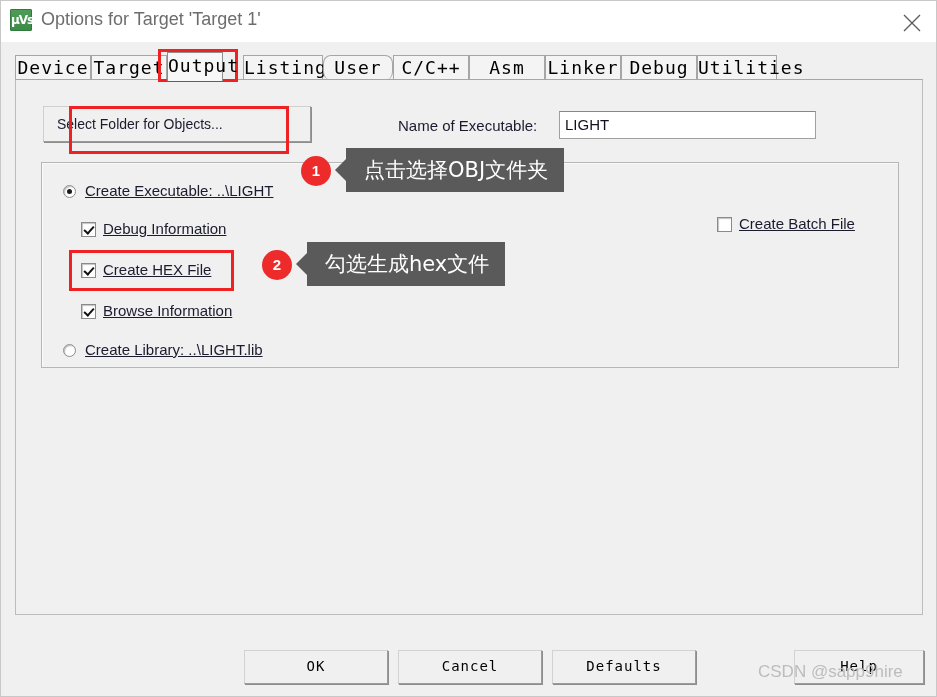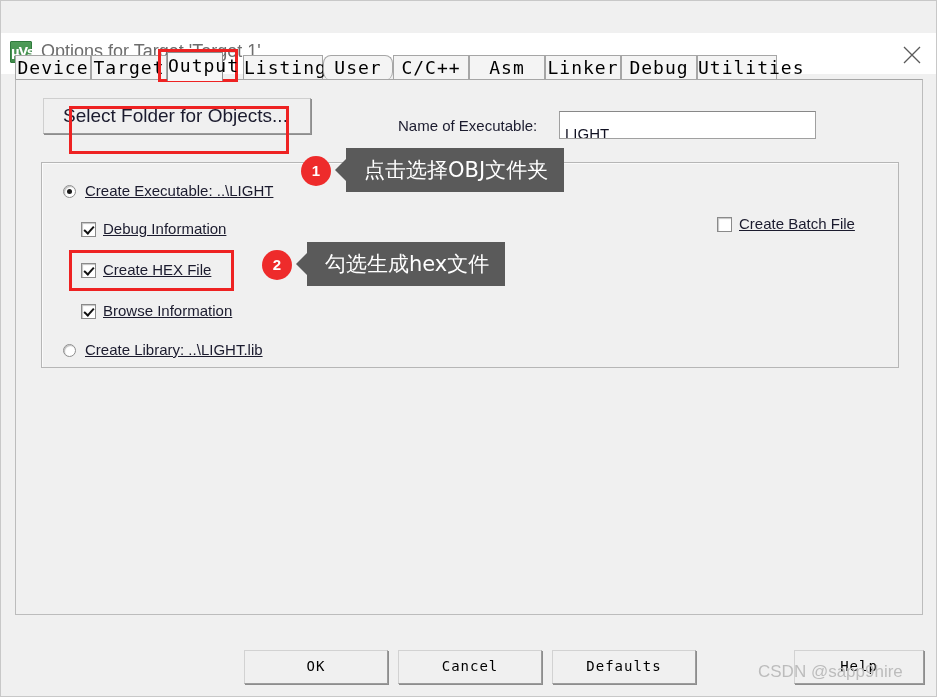--- a/index.html
+++ b/index.html
@@ -27,21 +27,20 @@
   }
 
   
   #titlebar {
     position: absolute;
     left: 0; top: 0;
     width: 100%;
     height: 41px;
     background: #ffffff;
     box-sizing: border-box;
-    margin-top: 32px;
   }
   #app-icon {
     position: absolute;
     left: 9px; top: 8px;
     width: 22px; height: 22px;
     background: linear-gradient(#4e9c58, #3e8a49);
     border: 1px solid #2f7a3c;
     box-sizing: border-box;
     border-radius: 1px;
   }
@@ -114,32 +113,32 @@
     height: 536px;
     background: #f0f0f0;
     border: 1px solid #bcbcbc;
     border-top: 1px solid #a6a6a6;
     box-sizing: border-box;
   }
 
   
   #select-folder-button {
     position: absolute;
-    left: 42px; top: 97px;
+    left: 42px; top: 105px;
     width: 268px; height: 36px;
     background: #f0f0f0;
     border: 1px solid #cfcfcf;
     border-right-color: #9a9a9a;
     border-bottom-color: #9a9a9a;
     box-shadow: 1px 1px 0 #8d8d8d;
     box-sizing: border-box;
-    font-size: 19px;
+    font-size: 14px;
     color: #1b1b2e;
     text-align: left;
-    padding-left: 19px;
+    padding-left: 13px;
     line-height: 34px;
     cursor: default;
     white-space: nowrap;
   }
 
   
   #exe-label {
     position: absolute;
     left: 397px; top: 116px;
     font-size: 15px;
@@ -149,21 +148,21 @@
   #exe-input {
     position: absolute;
     left: 558px; top: 110px;
     width: 257px; height: 28px;
     background: #ffffff;
     border: 1px solid #a0a0a0;
     border-top-color: #888888;
     box-sizing: border-box;
     font-size: 15px;
     color: #111122;
-    padding: 9px 0 0 5px;
+    padding: 0 0 0 5px;
     line-height: 26px;
     cursor: text;
     white-space: nowrap;
     overflow: hidden;
   }
 
   
   #output-group {
     position: absolute;
     left: 40px; top: 161px;

